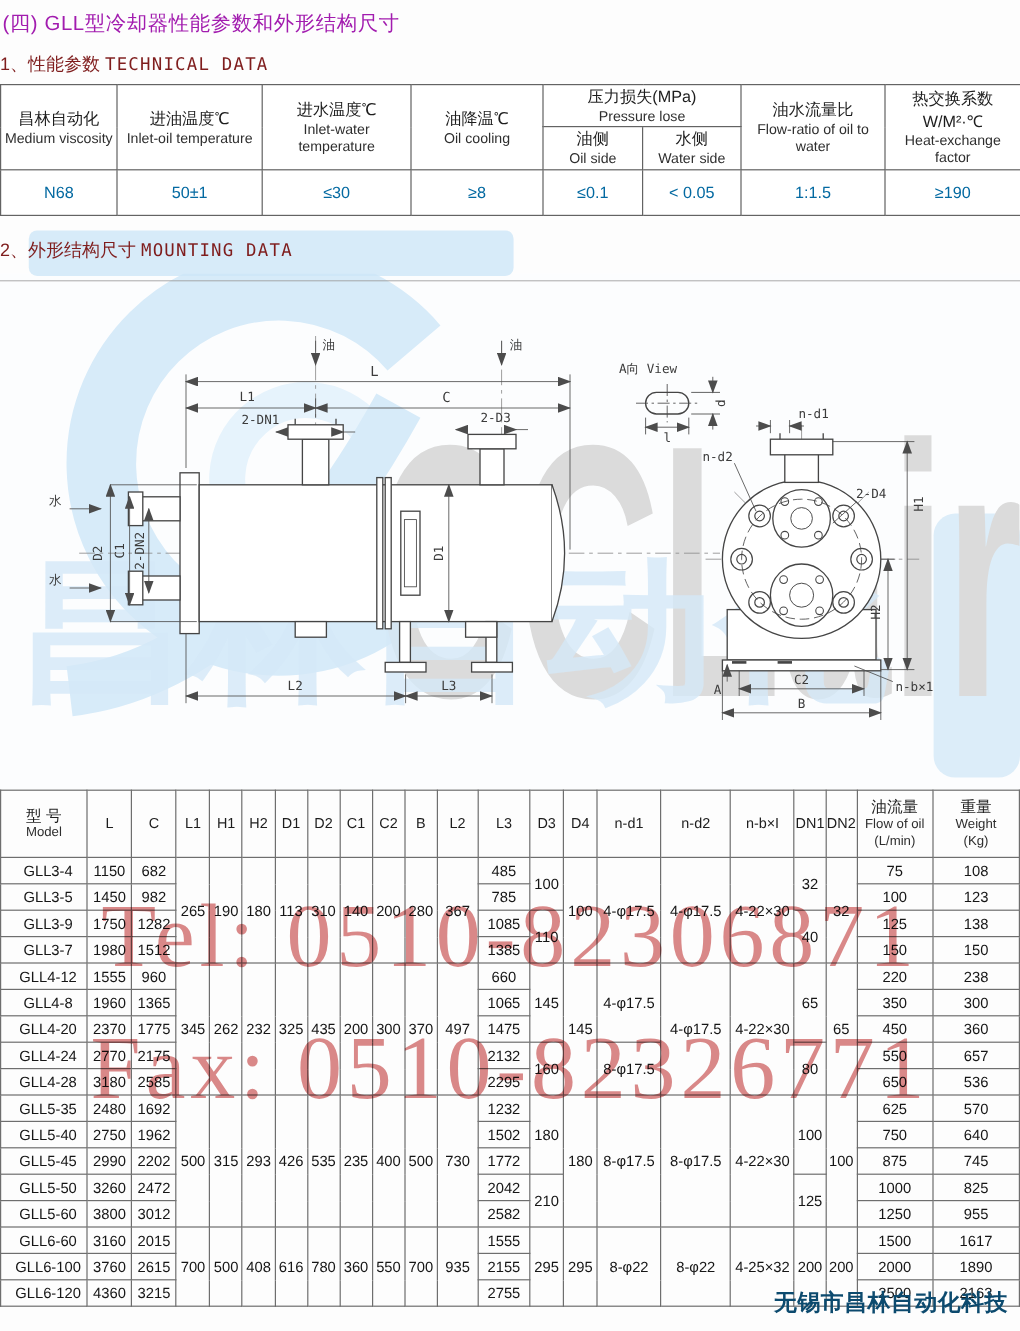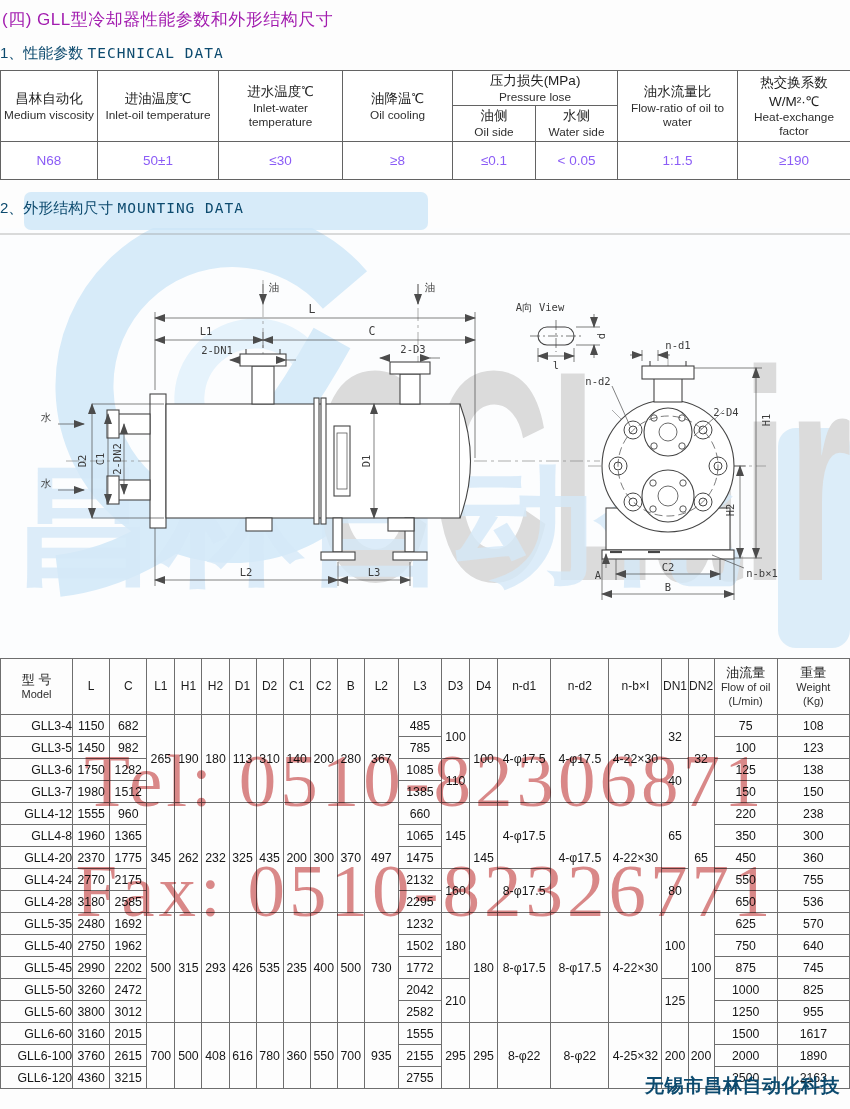--- a/index.html
+++ b/index.html
@@ -1,48 +1,48 @@
 <!DOCTYPE html>
 <html><head>
 <meta charset="utf-8">
 <style>
 *{margin:0;padding:0;box-sizing:border-box}
 html,body{width:850px;height:1109px}
 body{position:relative;overflow:hidden;background:#fdfdfd;font-family:"Liberation Sans",sans-serif;color:#222}
 .doc-title{position:absolute;left:2px;top:8px;font-size:17px;color:#a21caf;letter-spacing:.5px;white-space:nowrap}
-.sec-head{position:absolute;left:0;font-size:15px;color:#0c4a6e;white-space:nowrap}
+.sec-head{position:absolute;left:0;font-size:15px;color:#7f1d1d;white-space:nowrap}
 #sec1{top:44px}
 #sec2{top:199px;z-index:2}
 .sec-head .en{font-family:"DejaVu Sans Mono",monospace;font-size:14.5px;letter-spacing:1px}
 .sec2-band{position:absolute;left:24px;top:192px;width:404px;height:38px;background:#cde6f8;border-radius:7px;opacity:.8;z-index:1}
 
 table{border-collapse:collapse;table-layout:fixed}
 .tech{position:absolute;left:0;top:70px;width:850px;text-align:center;background:#fff}
 .tech th,.tech td{border:1px solid #636363;font-weight:normal;padding:1px;vertical-align:middle}
 .tech .cn{font-size:13.5px;color:#1d1d1d}
 .tech .en{font-size:11.8px;color:#2e2e2e;line-height:1.22}
-.tech td{font-size:13.5px;height:38px;color:#8b5cf6}
+.tech td{font-size:13.5px;height:38px;color:#0369a1}
 
 .drawing{position:absolute;left:0;top:228px;width:850px;height:430px;background:#fcfdfe;overflow:hidden}
 .dlab{position:absolute;font-family:"DejaVu Sans Mono",monospace;font-size:10.5px;color:#3c3c3c;white-space:nowrap;transform:translate(-50%,-50%);z-index:3}
 .dlab.rot{transform:translate(-50%,-50%) rotate(-90deg)}
 .dlab.big{font-size:11.5px}
 
 .wm-line{position:absolute;left:0;width:850px;text-align:center;font-family:"Liberation Serif",serif;font-size:75px;letter-spacing:4px;color:#b91c1c;opacity:.52;mix-blend-mode:multiply;pointer-events:none;white-space:nowrap;z-index:6}
 #wm-tel{top:738px}
 #wm-fax{top:848px}
 .company{position:absolute;left:645px;top:1073px;font-size:19px;font-weight:bold;color:#0c4a6e;letter-spacing:.5px;white-space:nowrap;z-index:7}
 
 .main{position:absolute;left:0;top:658px;width:850px;text-align:center;background:transparent;z-index:4}
 .main th,.main td{border:1px solid #6e6e6e;padding:0;font-weight:normal}
 .main th{height:56px;font-size:12px;line-height:1.25;color:#1d1d1d}
 .main th .cn{font-size:13px}
 .main th .en{font-size:11px;color:#2e2e2e}
 .main td{height:22px;font-size:12.3px;color:#161616}
-.main td.model{text-align:right;padding-left:7px;font-size:12.3px}
+.main td.model{text-align:center;padding-left:7px;font-size:12.3px}
 .main tr.group-start td{border-top:1.4px solid #4e4e4e}
 </style>
 </head>
 <body>
 
 <div class="doc-title">(四) GLL型冷却器性能参数和外形结构尺寸</div>
 
 <div class="sec-head" id="sec1">
   <span>1、性能参数</span>
   <span class="en">TECHNICAL DATA</span>
@@ -421,21 +421,21 @@
       </tr>
       <tr>
         <td class="model">GLL3-5</td>
         <td>1450</td>
         <td>982</td>
         <td>785</td>
         <td>100</td>
         <td>123</td>
       </tr>
       <tr>
-        <td class="model">GLL3-6</td>
+        <td class="model">GLL3-9</td>
         <td>1750</td>
         <td>1282</td>
         <td>1085</td>
         <td rowspan="2">110</td>
         <td rowspan="2">40</td>
         <td>125</td>
         <td>138</td>
       </tr>
       <tr>
         <td class="model">GLL3-7</td>
@@ -487,21 +487,21 @@
       </tr>
       <tr>
         <td class="model">GLL4-24</td>
         <td>2770</td>
         <td>2175</td>
         <td>2132</td>
         <td rowspan="2">160</td>
         <td rowspan="2">8-φ17.5</td>
         <td rowspan="2">80</td>
         <td>550</td>
-        <td>755</td>
+        <td>657</td>
       </tr>
       <tr>
         <td class="model">GLL4-28</td>
         <td>3180</td>
         <td>2585</td>
         <td>2295</td>
         <td>650</td>
         <td>536</td>
       </tr>
       <tr class="group-start">

